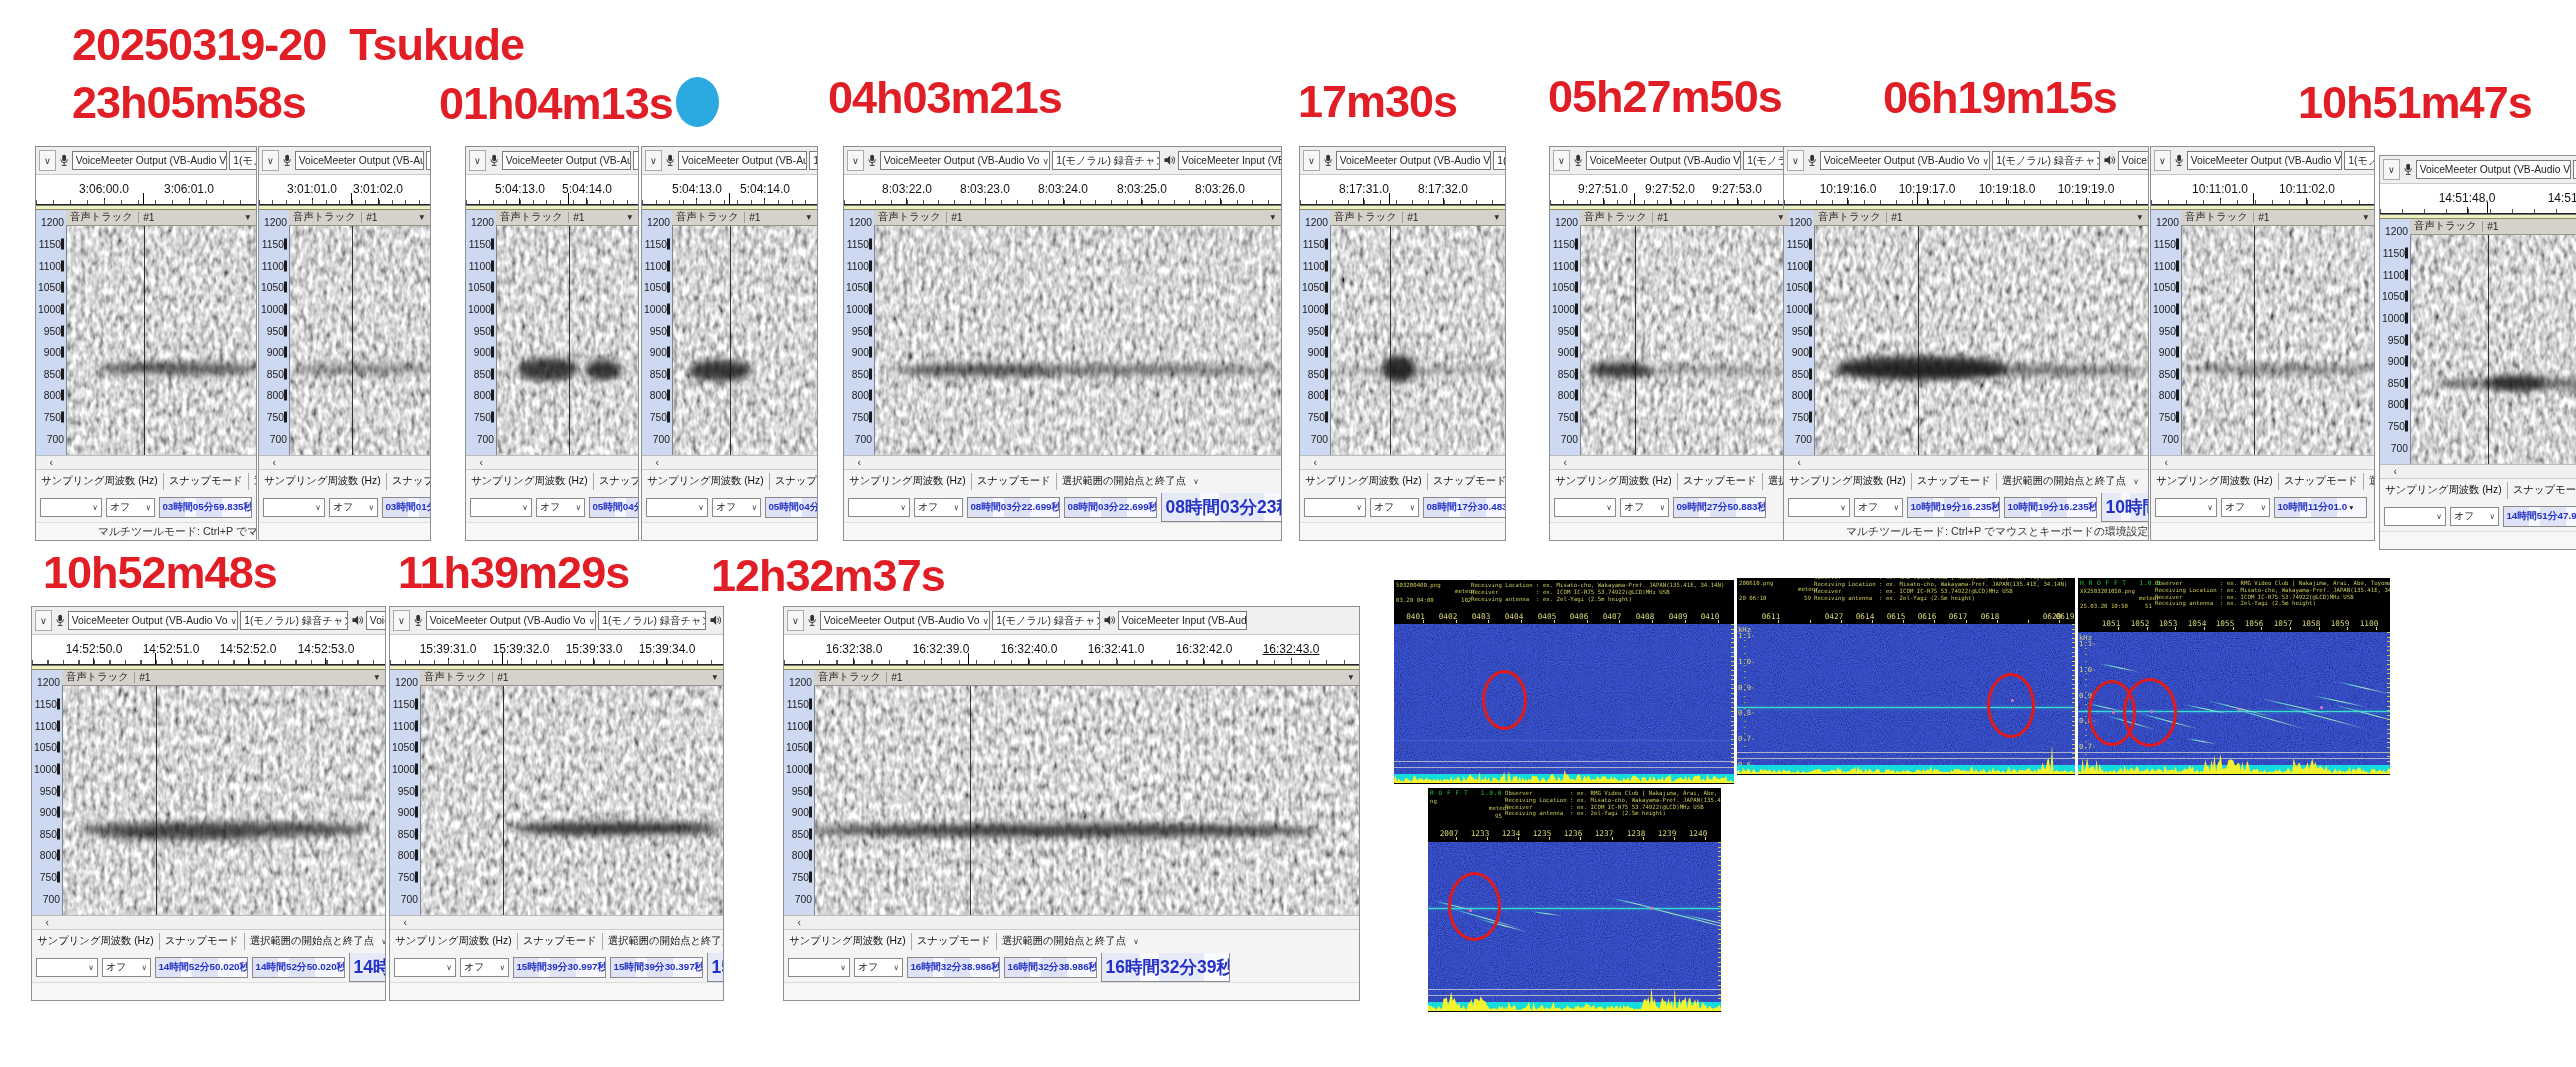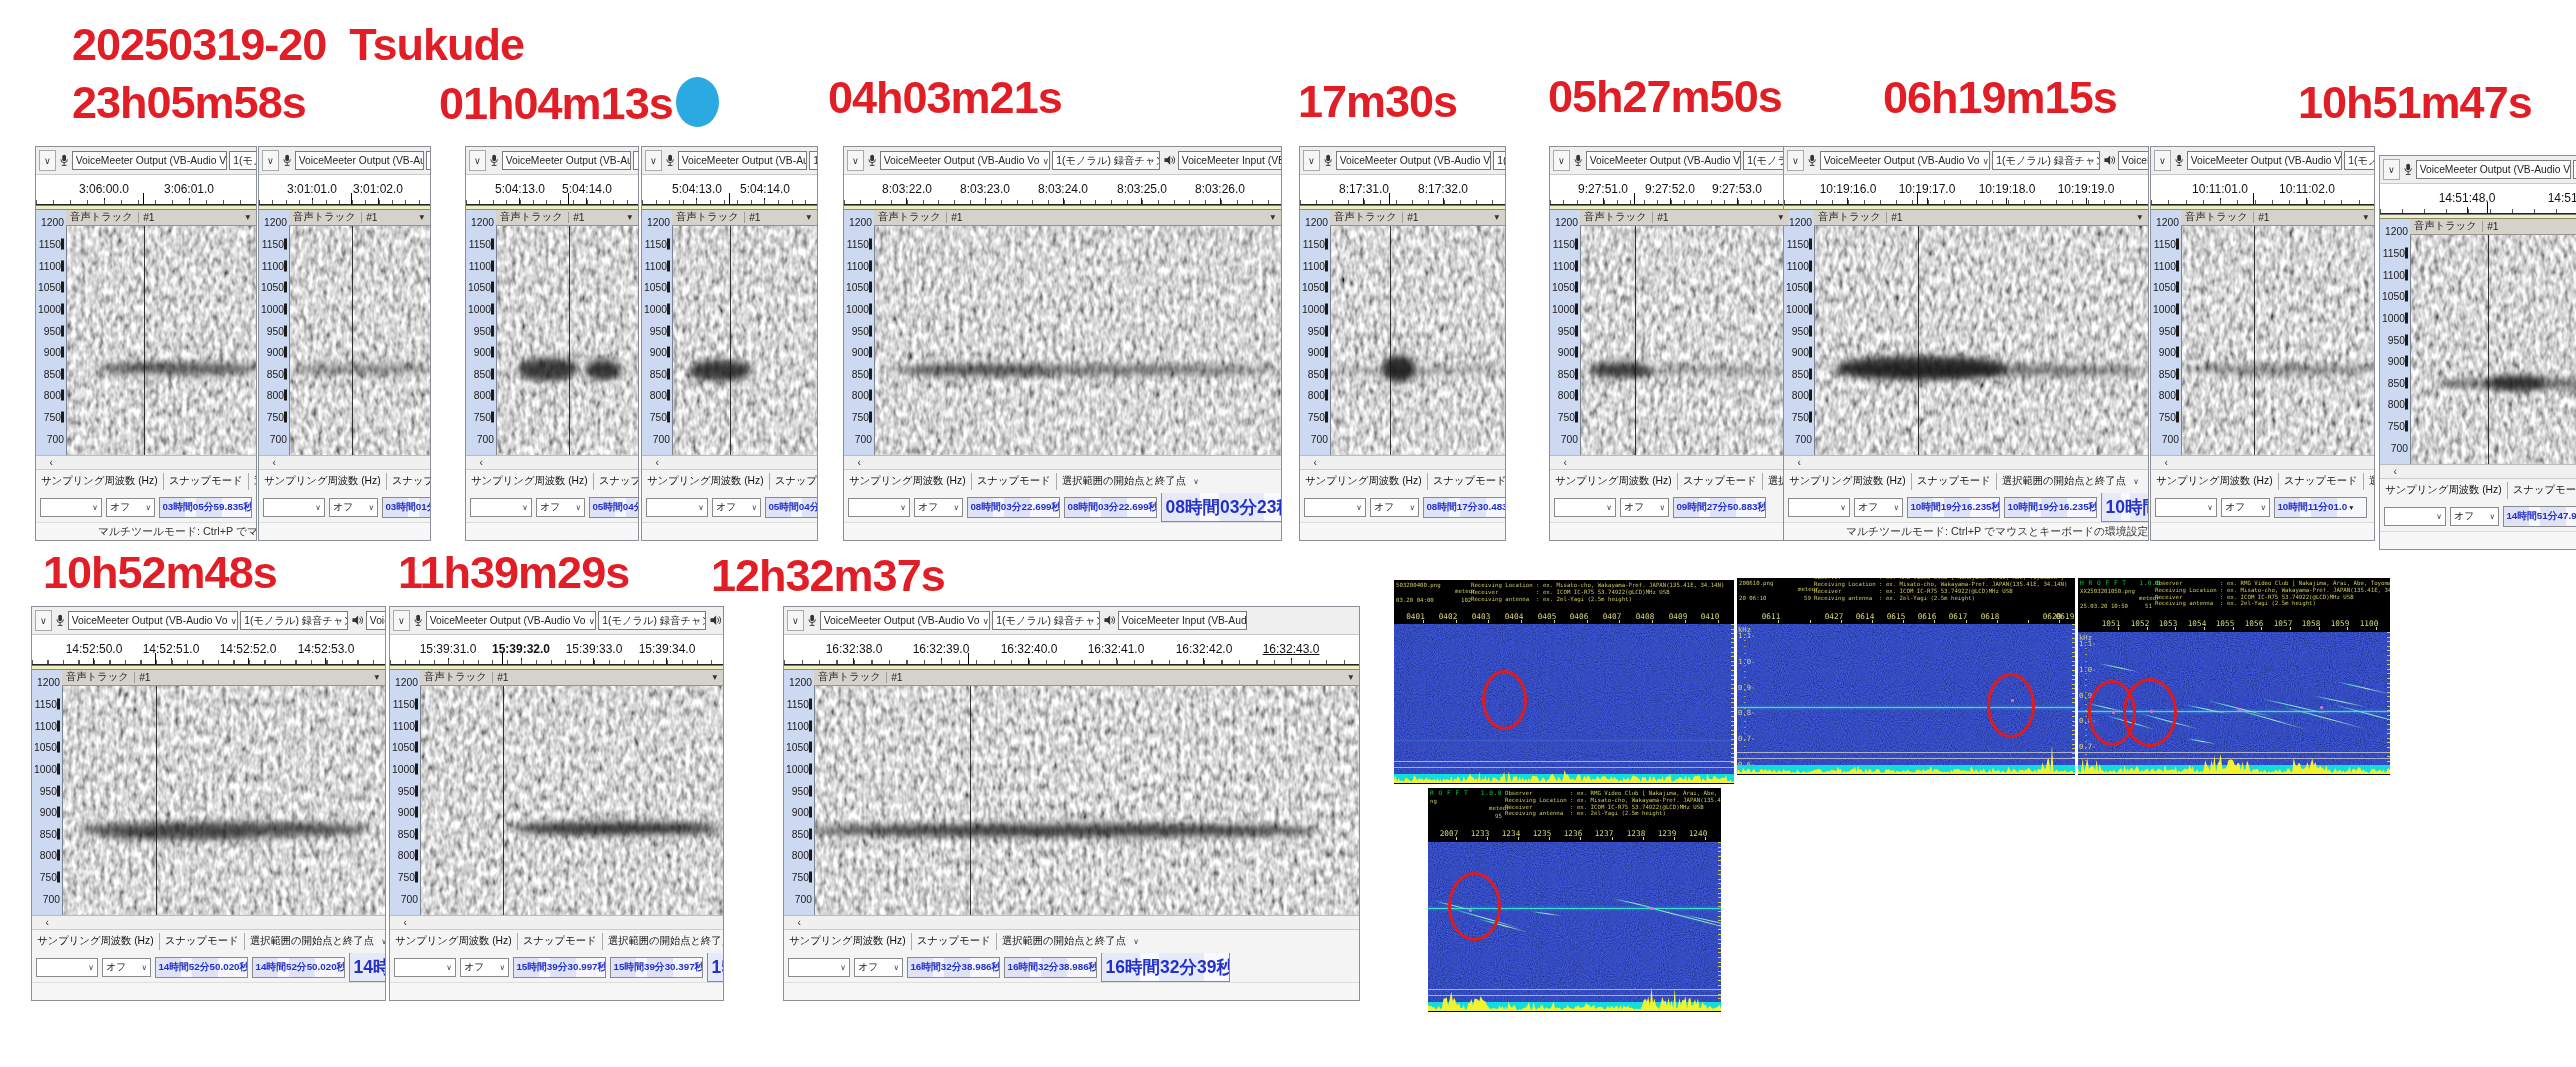--- a/index.html
+++ b/index.html
@@ -1131,21 +1131,21 @@
             <svg width="12.4" height="12.4" viewBox="0 0 26 26">
               <polygon points="3,9 9,9 15,3 15,23 9,17 3,17" fill="#333"></polygon>
               <path d="M18 8 a7 7 0 0 1 0 10 M21 5 a11 11 0 0 1 0 16" stroke="#333" stroke-width="2" fill="none"></path>
             </svg>
           </div>
           <div class="combo" style="width: 129px;"></div>
         </div>
         <div class="timeline">
           <span class="tl-label" style="left: 58px;">15:39:31.0</span>
           <i class="tl-tick" style="left: 58px;"></i>
-          <span class="tl-label" style="left: 131px; font-weight: bold;">15:39:32.0</span>
+          <span class="tl-label" style="left: 131px;">15:39:32.0</span>
           <i class="tl-tick" style="left: 131px;"></i>
           <span class="tl-label" style="left: 204px;">15:39:33.0</span>
           <i class="tl-tick" style="left: 203px;"></i>
           <span class="tl-label" style="left: 277px;">15:39:34.0</span>
           <i class="tl-tick" style="left: 276px;"></i>
           <div class="tl-minor" style="background: repeating-linear-gradient(to right, rgb(85, 85, 85) 0px, rgb(85, 85, 85) 1px, rgba(0, 0, 0, 0) 1px, rgba(0, 0, 0, 0) 14.6px);"></div>
           <i class="tl-tick" style="left: 112px; height: 11.3px; background: rgb(0, 0, 0);"></i>
         </div>
         <div class="ybar"></div>
         <div class="track">

